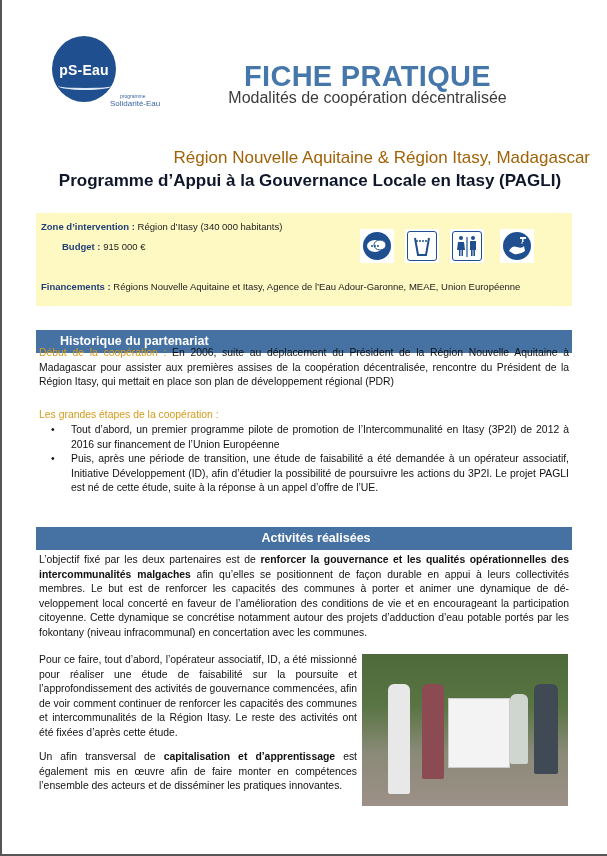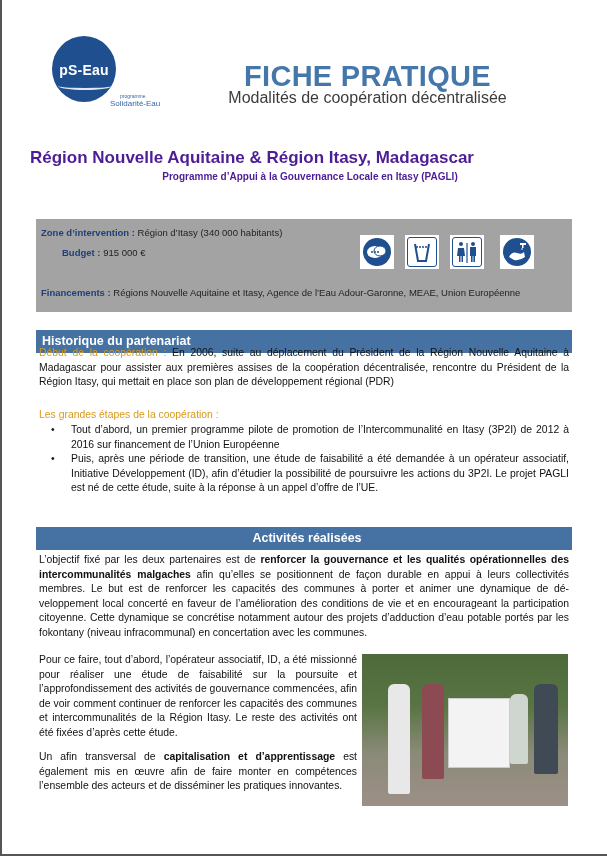--- a/index.html
+++ b/index.html
@@ -33,44 +33,44 @@
   }
   .fiche-title {
     position: absolute; left: 200px; top: 60px; width: 335px; text-align: center;
     font-size: 29px; font-weight: bold; color: #4677aa; letter-spacing: 0.3px;
   }
   .fiche-sub {
     position: absolute; left: 190px; top: 89px; width: 355px; text-align: center;
     font-size: 16px; color: #3c3c3c;
   }
   .main-title {
-    position: absolute; left: 30px; top: 148px; width: 560px; text-align: left;
-    font-size: 17px; font-weight: bold; color: #4c1d95;
+    position: absolute; left: 30px; top: 148px; width: 560px; text-align: right;
+    font-size: 17px; font-weight: normal; color: #a16207;
   }
   .main-sub {
     position: absolute; left: 30px; top: 171px; width: 560px; text-align: center;
-    font-size: 10px; font-weight: bold; color: #4c1d95;
+    font-size: 17px; font-weight: bold; color: #0f172a;
   }
   
   .info-box {
-    position: absolute; left: 36px; top: 219px; width: 536px; height: 93px;
-    background: #a3a3a3;
+    position: absolute; left: 36px; top: 213px; width: 536px; height: 93px;
+    background: #fef9c3;
   }
   .info-line { position: absolute; left: 5px; font-size: 9.5px; color: #222; white-space: nowrap; }
   .info-line .lbl { color: #1f3f77; font-weight: bold; }
   .icons { position: absolute; left: 324px; top: 16px; height: 36px; }
   .icon-tile {
     position: absolute; top: 0; width: 34px; height: 34px; background: #fff;
   }
   .icon-circle { position: absolute; left: 3px; top: 3px; width: 28px; height: 28px; border-radius: 50%; background: #1f4f8f; }
   .icon-sq { position: absolute; left: 2px; top: 2px; width: 28px; height: 28px; border: 1.5px solid #1f4f8f; border-radius: 3px; }
   
   .sec-head {
     position: absolute; left: 36px; width: 536px; height: 23px; background: #4672a3;
-    color: #fff; font-weight: bold; font-size: 12.5px; line-height: 23px; padding-left: 6px; box-sizing: border-box;
+    color: #fff; font-weight: bold; font-size: 12.5px; line-height: 23px; padding-left: 24px; box-sizing: border-box;
   }
   .para {
     position: absolute; font-size: 10.4px; line-height: 14.5px; color: #111; text-align: justify;
   }
   .orange { color: #d69a1b; }
   ul.steps { margin: 0; padding-left: 0; list-style: none; }
   ul.steps li { position: relative; padding-left: 32px; }
   ul.steps li::before { content: "•"; position: absolute; left: 12px; top: 0; }
   .photo {
     position: absolute; left: 362px; top: 654px; width: 206px; height: 152px;

